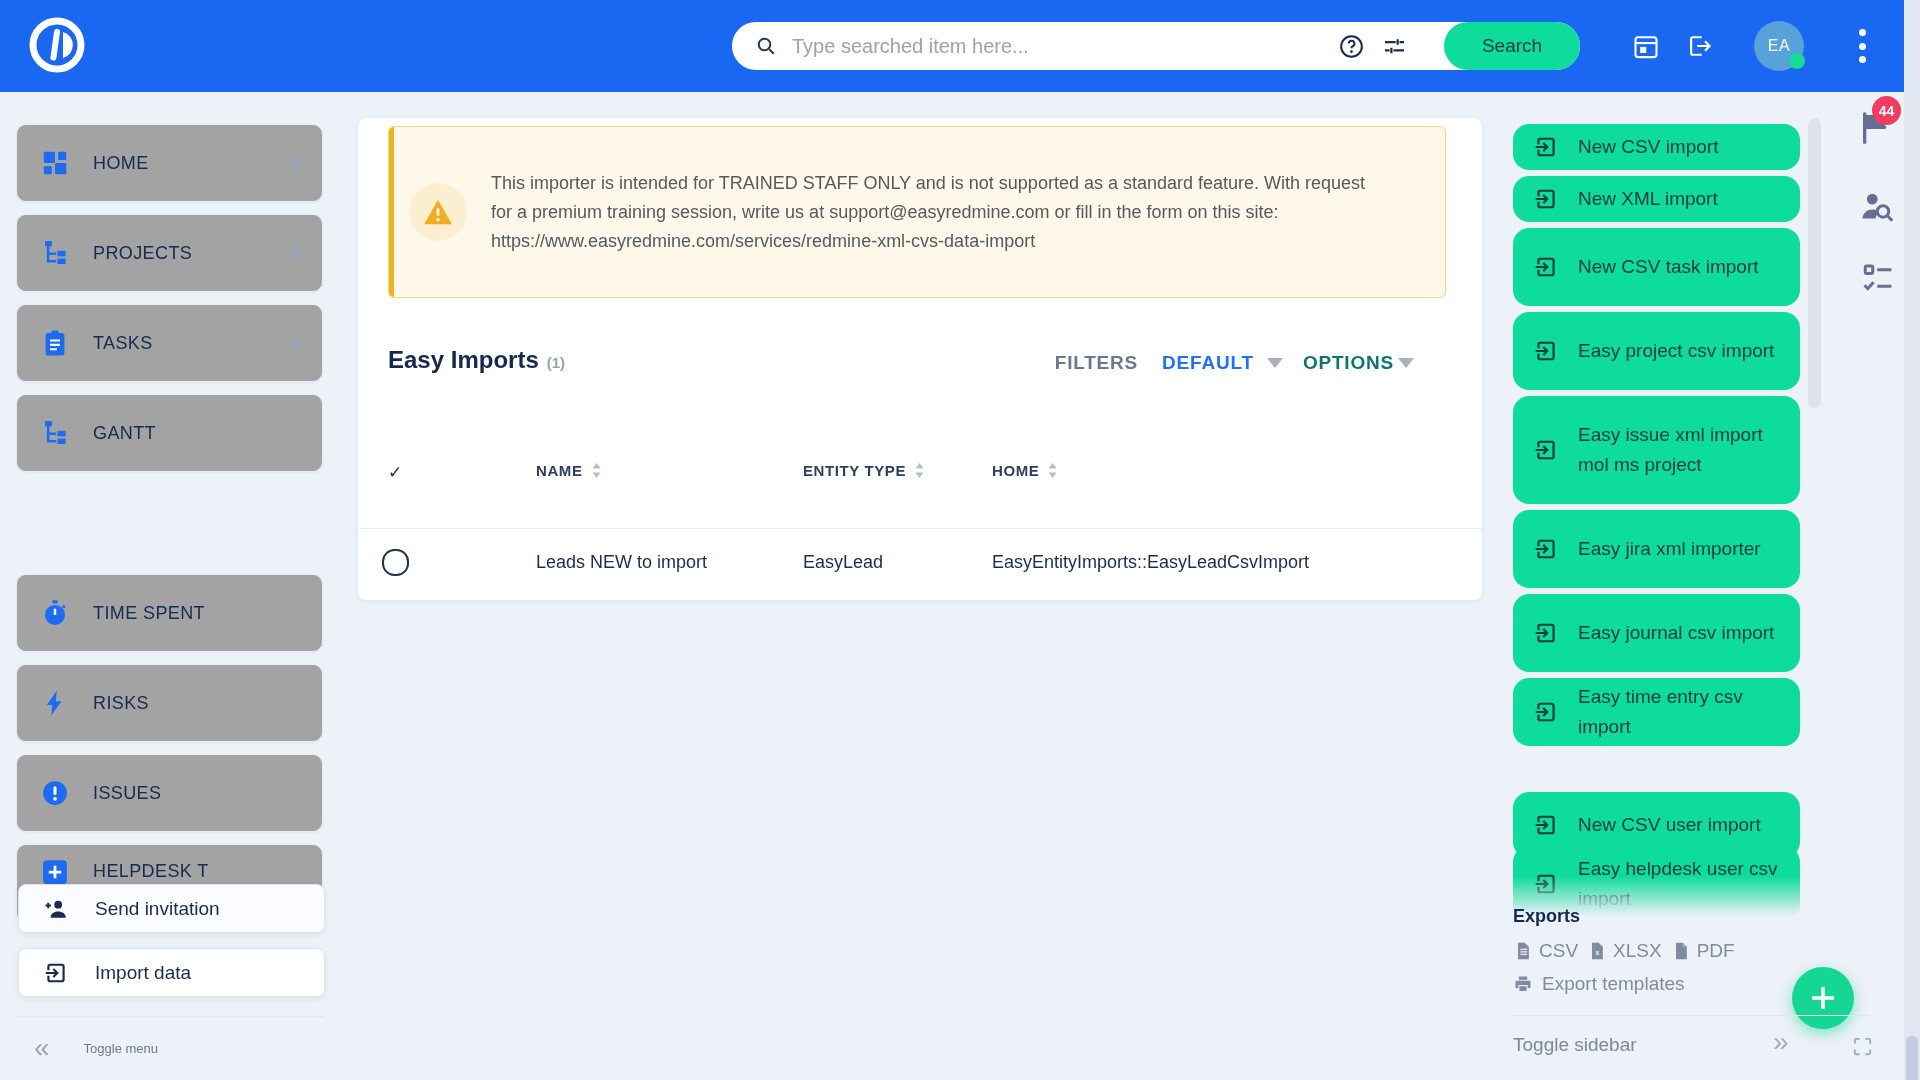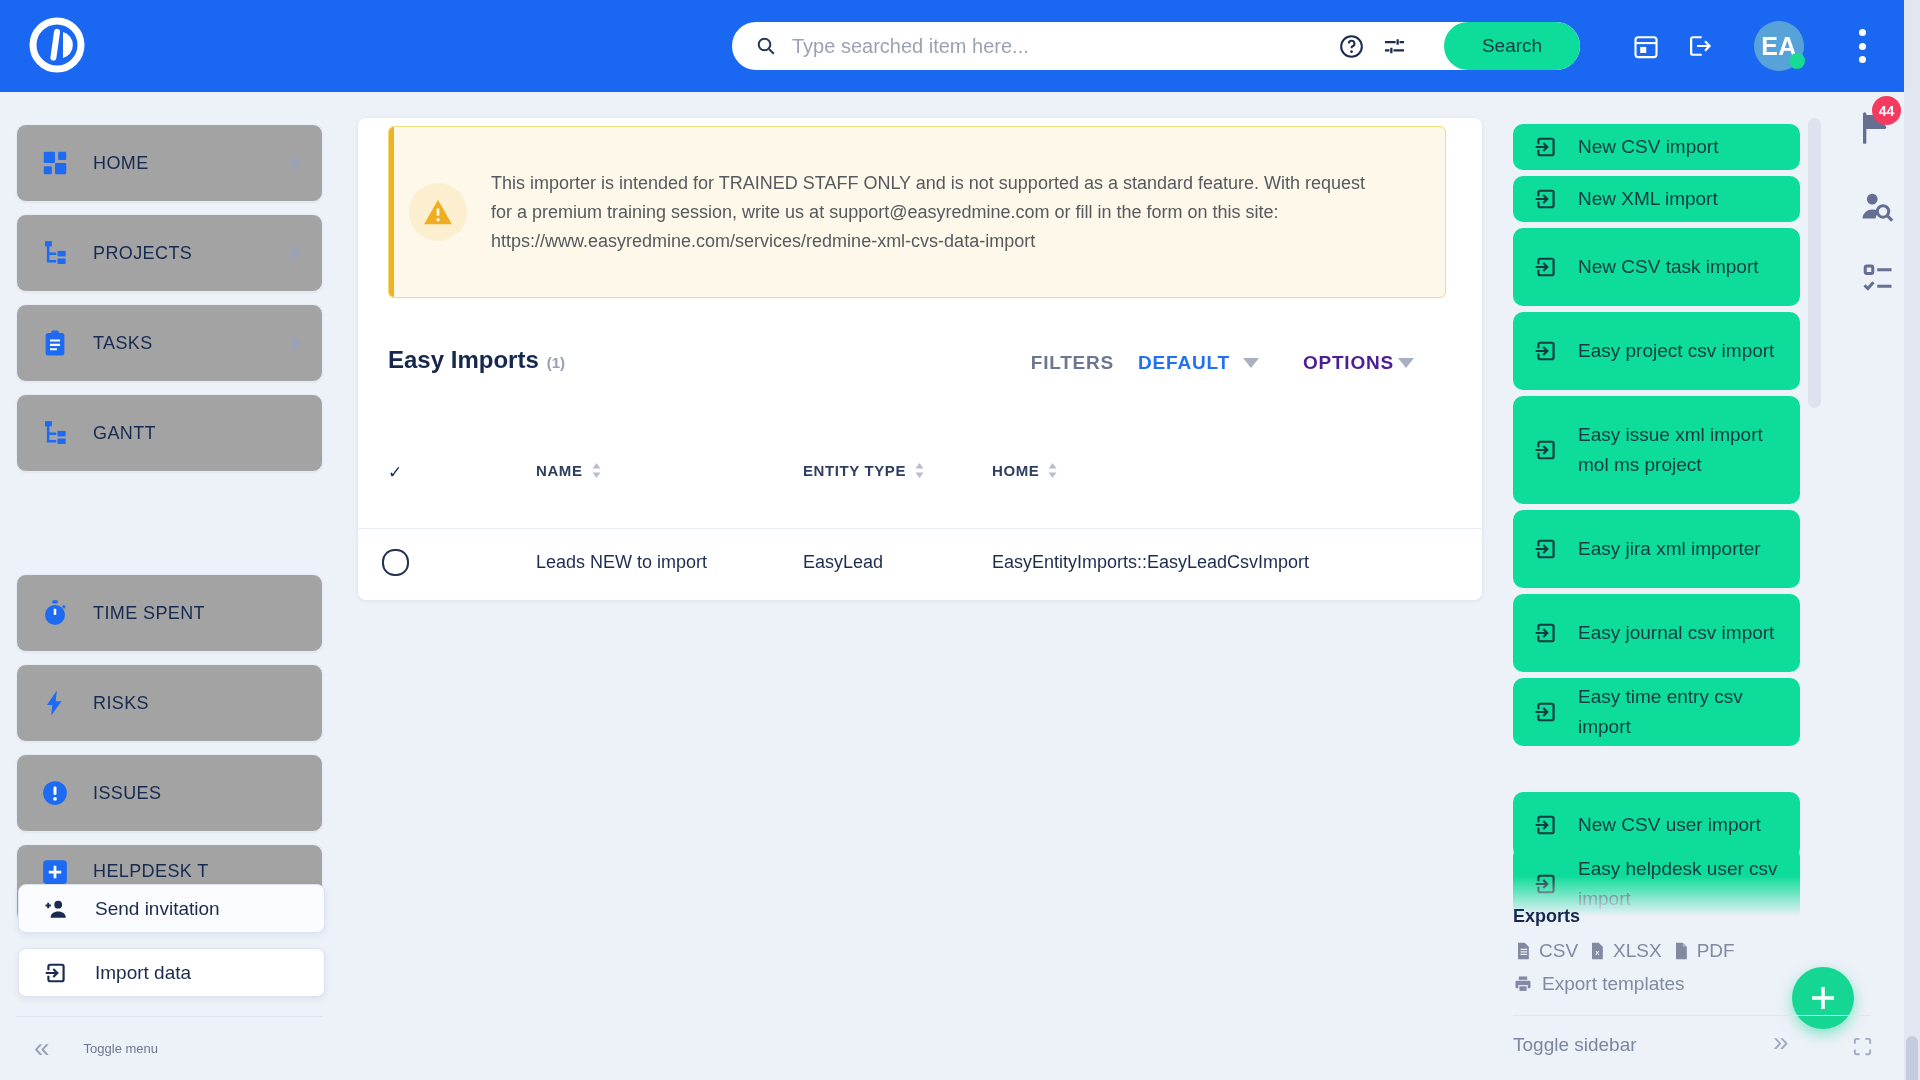--- a/index.html
+++ b/index.html
@@ -9,21 +9,21 @@
 
   
   #header{position:absolute;left:0;top:0;width:1904px;height:92px;background:#1a68f2;}
   #logo{position:absolute;left:28px;top:16px;width:58px;height:58px;}
   #searchbar{position:absolute;left:732px;top:22px;width:848px;height:48px;background:#fff;border-radius:24px;display:flex;align-items:center;padding-left:22px;box-sizing:border-box;}
   #searchbar input{flex:1;border:none;outline:none;background:transparent;font-family:"Liberation Sans",sans-serif;font-size:20px;color:#33405e;margin-left:12px;}
   #searchbar input::placeholder{color:#9ba3b2;}
   .sb-ic{flex:none;}
   #search-btn{flex:none;width:136px;height:48px;border:none;border-radius:24px;background:#0ddc9a;color:#123c40;font-family:"Liberation Sans",sans-serif;font-size:19px;cursor:pointer;}
   .hd-ic{position:absolute;top:32px;width:28px;height:28px;}
-  #avatar{position:absolute;left:1754px;top:21px;width:50px;height:50px;border-radius:50%;background:#57a2d9;color:#fff;font-size:25px;font-weight:bold;display:flex;align-items:center;justify-content:center;letter-spacing:.5px;}
+  #avatar{position:absolute;left:1754px;top:21px;width:50px;height:50px;border-radius:50%;background:#57a2d9;color:#fff;font-size:16px;font-weight:normal;display:flex;align-items:center;justify-content:center;letter-spacing:.5px;}
   #avatar-dot{position:absolute;left:1789px;top:53px;width:16px;height:16px;border-radius:50%;background:#17da93;}
   #kebab{position:absolute;left:1859px;top:29px;width:8px;height:34px;display:flex;flex-direction:column;justify-content:space-between;cursor:pointer;}
   #kebab i{width:7px;height:7px;border-radius:50%;background:#fff;}
 
   
   .side-card{position:absolute;left:16px;width:307px;height:78px;background:#a3a3a3;border:1px solid #e7ecf6;border-radius:10px;box-shadow:0 1px 2px rgba(25,40,80,.05);display:flex;align-items:center;box-sizing:border-box;cursor:pointer;}
   .side-card .ic{width:30px;height:30px;margin-left:23px;flex:none;}
   .side-card .lbl{margin-left:23px;font-size:18px;font-weight:500;color:#172a50;letter-spacing:.4px;}
   .side-card .chev{position:absolute;right:20px;width:0;height:0;border-top:8px solid transparent;border-bottom:8px solid transparent;border-left:10px solid #9aa2b5;}
   .action-card{position:absolute;left:18px;width:307px;height:49px;background:#fbfcff;border:1px solid #dde3f0;border-radius:8px;box-shadow:0 2px 6px rgba(20,40,90,.08);display:flex;align-items:center;box-sizing:border-box;cursor:pointer;z-index:3;}
@@ -40,30 +40,30 @@
   #notice .bar{position:absolute;left:0;top:0;bottom:0;width:5px;background:#f0b320;border-radius:5px 0 0 5px;}
   #notice .warn{position:absolute;left:20px;top:50%;transform:translateY(-50%);width:58px;height:58px;border-radius:50%;background:#fcefcf;display:flex;align-items:center;justify-content:center;}
   #notice .txt{position:absolute;left:102px;top:50%;transform:translateY(-50%);width:896px;font-size:18px;line-height:29px;color:#565a5e;}
   #panel-title{position:absolute;left:30px;top:228px;font-size:24px;font-weight:800;color:#16284e;}
   #panel-title .count{font-size:15px;font-weight:600;color:#98a0b3;margin-left:8px;}
   #list-controls{position:absolute;right:68px;top:234px;display:flex;align-items:center;font-size:19px;letter-spacing:.8px;}
   #filters-label{color:#6e7790;font-weight:600;cursor:pointer;}
   #filters-value{color:#2171f5;font-weight:700;margin-left:24px;cursor:pointer;}
   .tri{width:0;height:0;border-left:8px solid transparent;border-right:8px solid transparent;border-top:10px solid #a9b0c0;cursor:pointer;}
   #tri-default{margin-left:13px;}
-  #options-label{color:#4c1d95;font-weight:600;margin-left:44px;cursor:pointer;}
+  #options-label{color:#0f766e;font-weight:600;margin-left:20px;cursor:pointer;}
   #tri-options{margin-left:4px;}
   .th{position:absolute;top:344px;font-size:15px;font-weight:600;color:#2e3e60;letter-spacing:.6px;display:flex;align-items:center;gap:9px;}
   #th-check{left:30px;color:#1c2b4e;font-size:17px;font-weight:400;}
   #row-divider{position:absolute;left:0;top:410px;width:100%;border-top:1px solid #e8ecf4;}
   #row-checkbox{position:absolute;left:24px;top:431px;width:27px;height:27px;border:2px solid #22324f;border-radius:46%;box-sizing:border-box;background:#fff;cursor:pointer;}
   .td{position:absolute;top:434px;font-size:18px;color:#1d2c4f;}
 
   
-  .gbtn{position:absolute;left:1513px;width:287px;background:#0ddc9a;border:none;border-radius:10px;color:#123c40;display:flex;align-items:center;text-align:left;cursor:pointer;font-family:"Liberation Sans",sans-serif;padding:0;}
+  .gbtn{position:absolute;left:1513px;width:287px;background:#0ddc9a;border:none;border-radius:16px;color:#123c40;display:flex;align-items:center;text-align:left;cursor:pointer;font-family:"Liberation Sans",sans-serif;padding:0;}
   .gbtn .ic{width:26px;height:26px;margin-left:20px;flex:none;}
   .gbtn .txt{margin-left:19px;margin-right:12px;font-size:19px;line-height:30px;}
   #fade{position:absolute;left:1510px;top:876px;width:294px;height:46px;background:linear-gradient(rgba(237,241,248,0),#edf1f8 88%);pointer-events:none;}
   #rs-scroll{position:absolute;left:1808px;top:118px;width:13px;height:290px;border-radius:7px;background:#dde2ee;cursor:pointer;}
   #exports-title{position:absolute;left:1513px;top:906px;font-size:18px;font-weight:800;color:#16284e;}
   #export-formats{position:absolute;left:1513px;top:940px;display:flex;align-items:center;gap:9px;color:#818aa0;font-size:19px;}
   .fmt{display:flex;align-items:center;gap:6px;cursor:pointer;}
   #export-templates{position:absolute;left:1513px;top:973px;display:flex;align-items:center;gap:9px;color:#818aa0;font-size:19px;cursor:pointer;}
   #fab{position:absolute;left:1792px;top:967px;width:62px;height:62px;border-radius:50%;background:#15d793;border:none;box-shadow:0 5px 14px rgba(21,215,147,.5);display:flex;align-items:center;justify-content:center;cursor:pointer;}
   #rs-divider{position:absolute;left:1513px;top:1015px;width:357px;border-top:1px solid #e1e5f0;}

